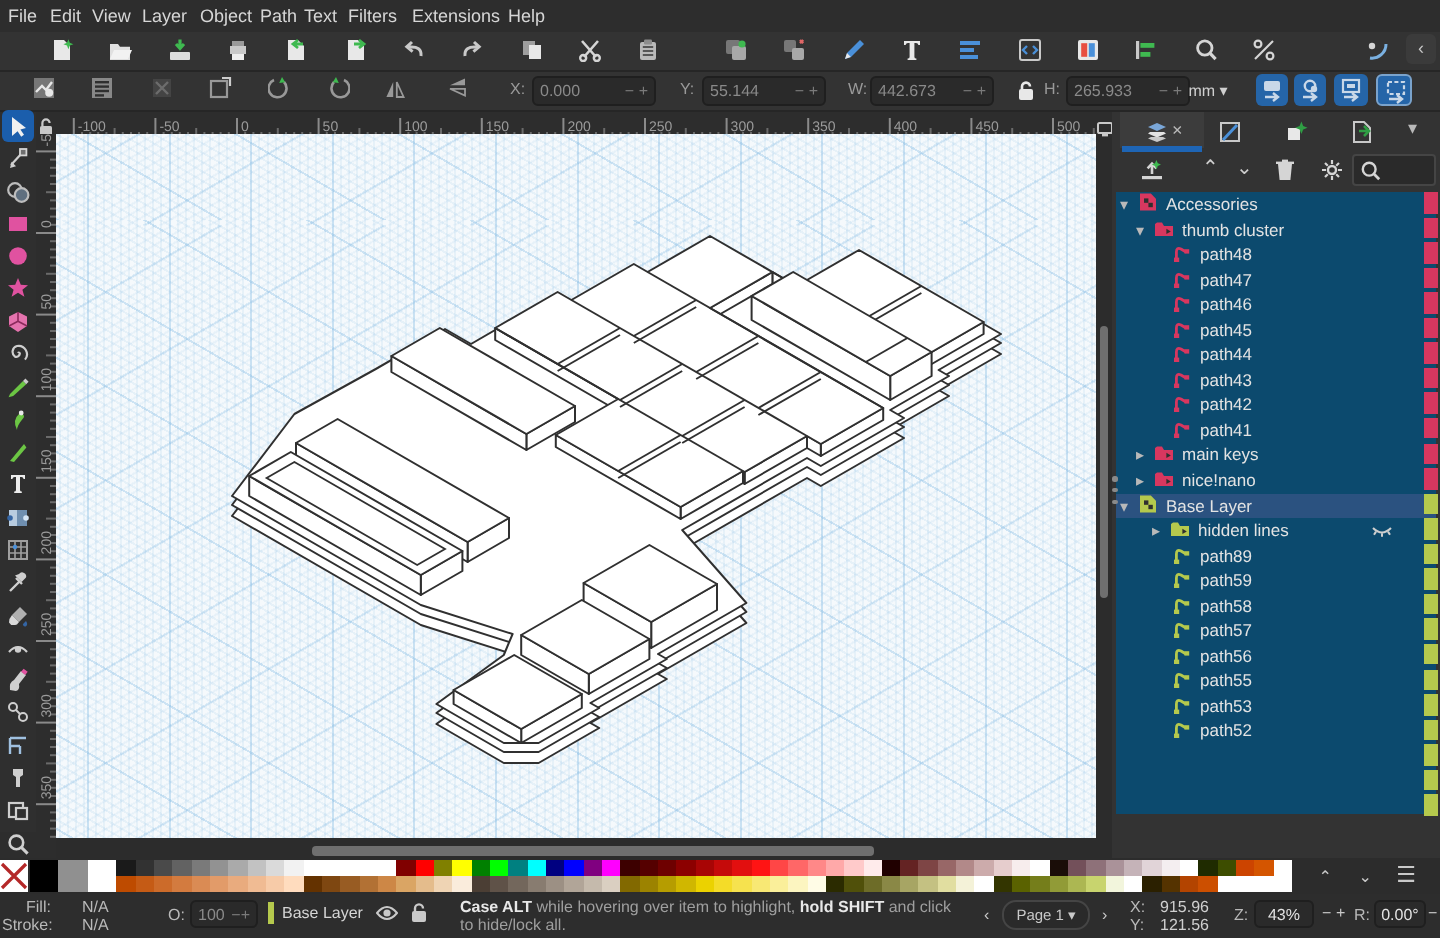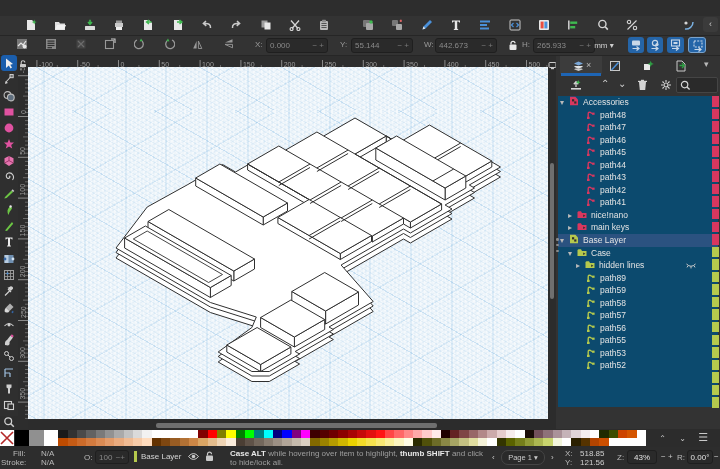--- a/index.html
+++ b/index.html
@@ -37,20 +37,32 @@
 .palette{position:absolute;left:0;top:429px;width:720px;height:18px;background:#2c2c2c;display:flex}
 .swx{width:14.6px;height:16px;margin-top:1px}
 .swb{width:14.6px;height:16px;margin-top:1px}
 .swc{width:9.33px;height:16px;margin-top:1px;display:flex;flex-direction:column}
 .swc div{height:8px}
 .statusbar{position:absolute;left:0;top:447px;width:720px;height:22px;background:#2d2d2d;color:#b9b9b9;font-size:8px}
 .spin{position:absolute;background:#2a2a2a;border:1px solid #1f1f1f;border-radius:3px;color:#8a8a8a;font-size:8px;line-height:13px;padding:0 3px;display:flex;justify-content:space-between}
 .pm{color:#7a7a7a}
 </style></head><body>
 <div id="app">
+ <div class="menubar">
+  <span style="left:4px">File</span>
+      <span style="left:25px">Edit</span>
+      <span style="left:46px">View</span>
+      <span style="left:71px">Layer</span>
+      <span style="left:100px">Object</span>
+      <span style="left:130px">Path</span>
+      <span style="left:152px">Text</span>
+      <span style="left:174px">Filters</span>
+      <span style="left:206px">Extensions</span>
+      <span style="left:254px">Help</span>
+ </div>
  <div class="cmdbar"></div>
  <svg style="position:absolute;left:25px;top:19px" width="12" height="12" viewBox="0 0 12 12">
       <path d="M2 1 h5 l3 3 v7 h-8 z" fill="#e8e8e8"></path>
       <path d="M9.2 0.6 l0.7 1.8 1.8 0.7 -1.8 0.7 -0.7 1.8 -0.7 -1.8 -1.8 -0.7 1.8 -0.7 z" fill="#3fb950"></path>
     </svg>
     <svg style="position:absolute;left:54px;top:19px" width="12" height="12" viewBox="0 0 12 12">
       <path d="M1 3 h4 l1 1.4 h5 v6.6 h-10 z" fill="#e0e0e0"></path>
       <path d="M1 10.5 l2-4.5 h9 l-2 4.5 z" fill="#f2f2f2"></path>
     </svg>
     <svg style="position:absolute;left:84px;top:19px" width="12" height="12" viewBox="0 0 12 12">
@@ -681,20 +693,24 @@
           <circle cx="4.6" cy="4.6" r="3.2" fill="none" stroke="#d5d5d5" stroke-width="1.2"></circle>
           <path d="M7 7 l2.6 2.6" stroke="#d5d5d5" stroke-width="1.4"></path>
         </svg>
   </div>
   <div class="tree">
         <div class="trow" style="padding-left:2px"><span class="ex">▾</span><svg class="ic" width="10" height="10" viewBox="0 0 10 10">
             <path d="M1 0.8 L6.4 0.8 L9 3.4 L9 9.2 L1 9.2 Z" fill="#d8375f"></path>
             <path d="M3 3.2 L5.2 3.2 L5.2 5.4 L3 5.4 Z" fill="#2f2f2f"></path>
             <path d="M5.2 5.4 L7.4 5.4 L7.4 7.6 L5.2 7.6 Z" fill="#2f2f2f"></path>
           </svg><span class="lb">Accessories</span></div>
+        <div class="trow" style="padding-left:10px"><span class="ex">▾</span><svg class="ic" width="10" height="9" viewBox="0 0 10 9">
+            <path d="M0.5 2 L0.5 8 L9.5 8 L9.5 3 L5 3 L4 1.2 L1.5 1.2 Z" fill="#d8375f"></path>
+            <path d="M6.2 4.4 L8.4 5.7 L6.2 7 Z" fill="#2f2f2f"></path>
+          </svg><span class="lb">thumb cluster</span></div>
         <div class="trow" style="padding-left:20px"><span class="ex"></span><svg class="ic" width="9" height="9" viewBox="0 0 9 9">
             <path d="M1.2 8 L1.2 4 Q1.2 1.5 3.5 2.5 L6 4" stroke="#d8375f" stroke-width="1.4" fill="none"></path>
             <rect x="0" y="6.8" width="2.6" height="2.2" fill="#d8375f"></rect>
             <rect x="5.2" y="2.6" width="2.4" height="2.2" fill="#d8375f"></rect>
           </svg><span class="lb">path48</span></div>
         <div class="trow" style="padding-left:20px"><span class="ex"></span><svg class="ic" width="9" height="9" viewBox="0 0 9 9">
             <path d="M1.2 8 L1.2 4 Q1.2 1.5 3.5 2.5 L6 4" stroke="#d8375f" stroke-width="1.4" fill="none"></path>
             <rect x="0" y="6.8" width="2.6" height="2.2" fill="#d8375f"></rect>
             <rect x="5.2" y="2.6" width="2.4" height="2.2" fill="#d8375f"></rect>
           </svg><span class="lb">path47</span></div>
@@ -724,34 +740,30 @@
             <rect x="5.2" y="2.6" width="2.4" height="2.2" fill="#d8375f"></rect>
           </svg><span class="lb">path42</span></div>
         <div class="trow" style="padding-left:20px"><span class="ex"></span><svg class="ic" width="9" height="9" viewBox="0 0 9 9">
             <path d="M1.2 8 L1.2 4 Q1.2 1.5 3.5 2.5 L6 4" stroke="#d8375f" stroke-width="1.4" fill="none"></path>
             <rect x="0" y="6.8" width="2.6" height="2.2" fill="#d8375f"></rect>
             <rect x="5.2" y="2.6" width="2.4" height="2.2" fill="#d8375f"></rect>
           </svg><span class="lb">path41</span></div>
         <div class="trow" style="padding-left:10px"><span class="ex">▸</span><svg class="ic" width="10" height="9" viewBox="0 0 10 9">
             <path d="M0.5 2 L0.5 8 L9.5 8 L9.5 3 L5 3 L4 1.2 L1.5 1.2 Z" fill="#d8375f"></path>
             <path d="M6.2 4.4 L8.4 5.7 L6.2 7 Z" fill="#2f2f2f"></path>
-          </svg><span class="lb">nice!nano</span></div>
+          </svg><span class="lb">main keys</span></div>
         <div class="trow" style="padding-left:10px"><span class="ex">▸</span><svg class="ic" width="10" height="9" viewBox="0 0 10 9">
             <path d="M0.5 2 L0.5 8 L9.5 8 L9.5 3 L5 3 L4 1.2 L1.5 1.2 Z" fill="#d8375f"></path>
             <path d="M6.2 4.4 L8.4 5.7 L6.2 7 Z" fill="#2f2f2f"></path>
-          </svg><span class="lb">main keys</span></div>
+          </svg><span class="lb">nice!nano</span></div>
         <div class="trow sel" style="padding-left:2px"><span class="ex">▾</span><svg class="ic" width="10" height="10" viewBox="0 0 10 10">
             <path d="M1 0.8 L6.4 0.8 L9 3.4 L9 9.2 L1 9.2 Z" fill="#b5c94d"></path>
             <path d="M3 3.2 L5.2 3.2 L5.2 5.4 L3 5.4 Z" fill="#2f2f2f"></path>
             <path d="M5.2 5.4 L7.4 5.4 L7.4 7.6 L5.2 7.6 Z" fill="#2f2f2f"></path>
           </svg><span class="lb">Base Layer</span></div>
-        <div class="trow" style="padding-left:10px"><span class="ex">▾</span><svg class="ic" width="10" height="9" viewBox="0 0 10 9">
-            <path d="M0.5 2 L0.5 8 L9.5 8 L9.5 3 L5 3 L4 1.2 L1.5 1.2 Z" fill="#b5c94d"></path>
-            <path d="M6.2 4.4 L8.4 5.7 L6.2 7 Z" fill="#2f2f2f"></path>
-          </svg><span class="lb">Case</span></div>
         <div class="trow" style="padding-left:18px"><span class="ex">▸</span><svg class="ic" width="10" height="9" viewBox="0 0 10 9">
             <path d="M0.5 2 L0.5 8 L9.5 8 L9.5 3 L5 3 L4 1.2 L1.5 1.2 Z" fill="#b5c94d"></path>
             <path d="M6.2 4.4 L8.4 5.7 L6.2 7 Z" fill="#2f2f2f"></path>
           </svg><span class="lb">hidden lines</span><svg width="10" height="8" viewBox="0 0 10 8" style="position:absolute;right:22px;top:3px">
             <path d="M0.5 2 Q5 6.5 9.5 2" stroke="#cfcfcf" fill="none" stroke-width="1"></path>
             <path d="M2 3.8 L1 5.4 M5 4.6 L5 6.4 M8 3.8 L9 5.4" stroke="#cfcfcf" stroke-width="1"></path>
           </svg></div>
         <div class="trow" style="padding-left:20px"><span class="ex"></span><svg class="ic" width="9" height="9" viewBox="0 0 9 9">
             <path d="M1.2 8 L1.2 4 Q1.2 1.5 3.5 2.5 L6 4" stroke="#b5c94d" stroke-width="1.4" fill="none"></path>
             <rect x="0" y="6.8" width="2.6" height="2.2" fill="#b5c94d"></rect>
@@ -1101,27 +1113,27 @@
   <div style="position:absolute;left:134px;top:4px;width:3px;height:11px;background:#b5c94d"></div>
   <span style="position:absolute;left:141px;top:5px;color:#d5d5d5">Base Layer</span>
   <svg style="position:absolute;left:188px;top:5px" width="11" height="9" viewBox="0 0 11 9">
         <path d="M0.5 4.5 Q5.5 -1.5 10.5 4.5 Q5.5 10.5 0.5 4.5 Z" fill="none" stroke="#c9c9c9" stroke-width="1"></path>
         <circle cx="5.5" cy="4.5" r="1.8" fill="#c9c9c9"></circle>
       </svg>
   <svg style="position:absolute;left:205px;top:4px" width="9" height="11" viewBox="0 0 9 11">
         <rect x="1" y="4.5" width="7" height="5.5" rx="1" fill="#c9c9c9"></rect>
         <path d="M2.5 4.5 v-1.3 a2 2 0 0 1 4 0" fill="none" stroke="#c9c9c9" stroke-width="1.2"></path>
       </svg>
-  <span style="position:absolute;left:230px;top:2px;color:#9f9f9f"><b style="color:#e8e8e8">Case ALT</b> while hovering over item to highlight, <b style="color:#e8e8e8">thumb SHIFT</b> and click</span>
+  <span style="position:absolute;left:230px;top:2px;color:#9f9f9f"><b style="color:#e8e8e8">Case ALT</b> while hovering over item to highlight, <b style="color:#e8e8e8">hold SHIFT</b> and click</span>
   <span style="position:absolute;left:230px;top:11px;color:#9f9f9f">to hide/lock all.</span>
   <span style="position:absolute;left:492px;top:6px;color:#c9c9c9">‹</span>
   <div style="position:absolute;left:501px;top:3px;width:44px;height:15px;background:#2a2a2a;border:1px solid #454545;border-radius:7px;color:#c9c9c9;font-size:7.5px;line-height:14px;text-align:center">Page 1 ▾</div>
   <span style="position:absolute;left:551px;top:6px;color:#c9c9c9">›</span>
   <span style="position:absolute;left:565px;top:2px">X:</span>
-      <span style="position:absolute;left:580px;top:2px;color:#cfcfcf">518.85</span>
+      <span style="position:absolute;left:580px;top:2px;color:#cfcfcf">915.96</span>
   <span style="position:absolute;left:565px;top:11px">Y:</span>
       <span style="position:absolute;left:580px;top:11px;color:#cfcfcf">121.56</span>
   <span style="position:absolute;left:617px;top:6px">Z:</span>
   <div style="position:absolute;left:627px;top:3px;width:30px;height:14px;background:#2a2a2a;border:1px solid #1f1f1f;border-radius:3px;color:#e3e3e3;font-size:8px;line-height:13px;text-align:center">43%</div>
   <span style="position:absolute;left:661px;top:5px;color:#c9c9c9">−</span>
       <span style="position:absolute;left:668px;top:5px;color:#c9c9c9">+</span>
   <span style="position:absolute;left:677px;top:6px">R:</span>
   <div style="position:absolute;left:687px;top:3px;width:26px;height:14px;background:#2a2a2a;border:1px solid #1f1f1f;border-radius:3px;color:#e3e3e3;font-size:8px;line-height:13px;text-align:center">0.00°</div>
   <span style="position:absolute;left:714px;top:5px;color:#c9c9c9">−</span>
  </div>

